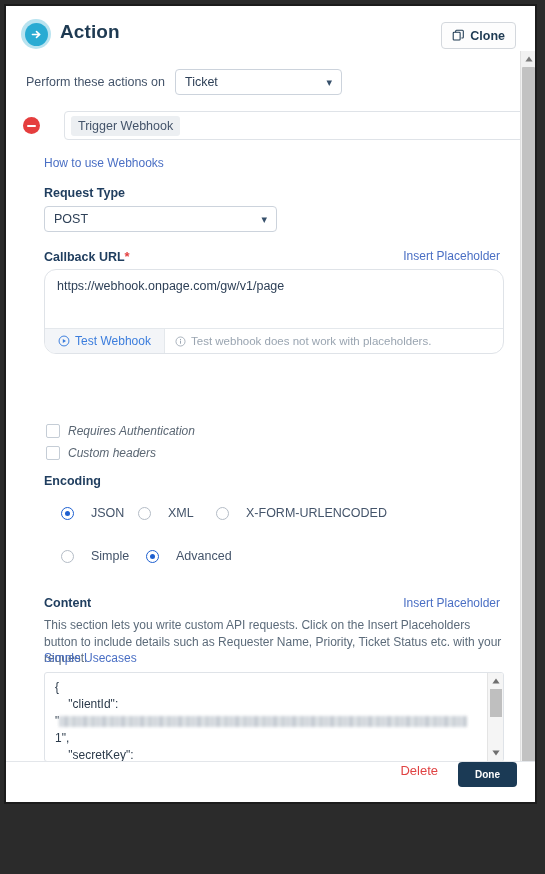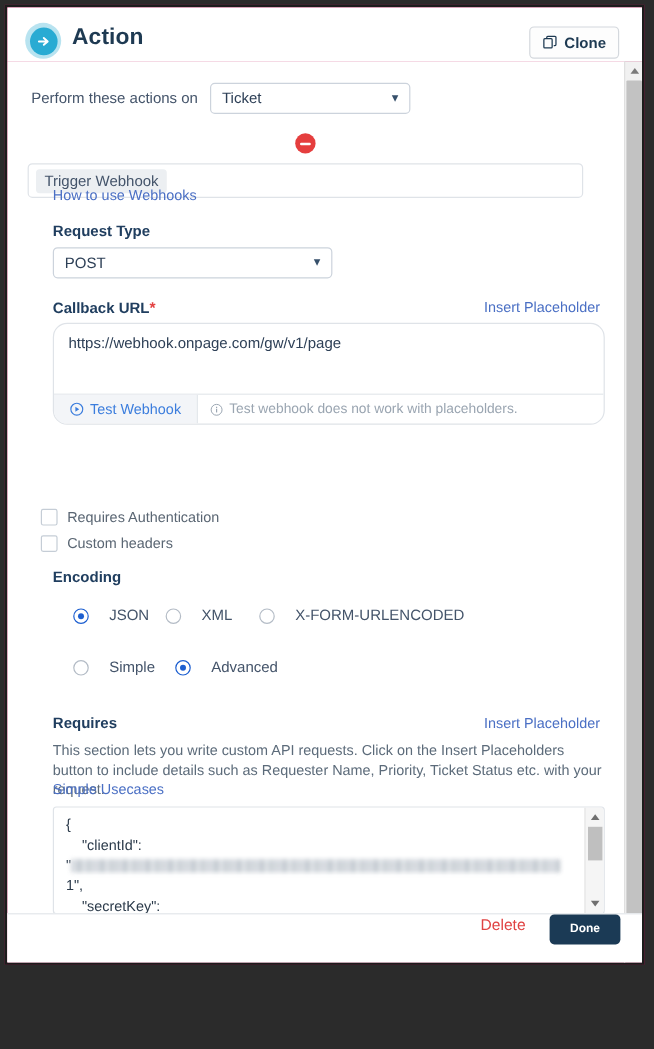--- a/index.html
+++ b/index.html
@@ -73,21 +73,21 @@
     width:167px;height:26px;background:#fff;
     border:1px solid #ccd3dc;border-radius:4px;
     display:flex;align-items:center;justify-content:space-between;
     padding:0 9px;box-sizing:border-box;
     font-size:12.5px;color:#2e4057;cursor:pointer;
   }
   .chev{color:#37506b;font-size:11px;line-height:1;}
 
   .action-row{
     position:absolute;left:17px;top:60px;
-    display:flex;align-items:center;gap:8px;flex-direction:column;
+    display:flex;align-items:center;gap:24px;
   }
   .minus-ico{
     width:17px;height:17px;border-radius:50%;background:#e53e3e;
     display:flex;align-items:center;justify-content:center;flex:0 0 auto;
   }
   .minus-ico i{display:block;width:9px;height:2px;background:#fff;border-radius:1px;}
   .action-box{
     width:463px;height:29px;background:#fff;
     border:1px solid #dfe3e8;border-radius:4px;
     display:flex;align-items:center;padding:0 6px;box-sizing:border-box;
@@ -135,21 +135,21 @@
   .test-btn{
     width:120px;background:#f3f5f8;border-right:1px solid #e4e8ec;
     display:flex;align-items:center;justify-content:center;gap:5px;
     font-size:12px;color:#3b7ddd;cursor:pointer;box-sizing:border-box;
   }
   .test-note{
     flex:1;display:flex;align-items:center;gap:5px;
     padding-left:10px;font-size:11.5px;color:#9aa5b1;
   }
 
-  .cbrow{position:absolute;left:28px;display:flex;align-items:flex-start;gap:8px;}
+  .cbrow{position:absolute;left:40px;display:flex;align-items:flex-start;gap:8px;font-style:italic;}
   .cbrow.one{top:373px;}
   .cbrow.two{top:395px;}
   .cbox{
     width:12px;height:12px;border:1px solid #c5cdd6;border-radius:2px;background:#fff;
     cursor:pointer;flex:0 0 auto;
   }
   .cblab{font-size:12px;color:#5a6673;}
 
   .l-enc{position:absolute;left:38px;top:423px;}
 
@@ -355,21 +355,21 @@
         <span>Simple</span>
       </div>
       <div class="rad">
         <span class="ring on">
             <b></b>
           </span>
         <span>Advanced</span>
       </div>
     </div>
 
-    <div class="sec-label l-content">Requires</div>
+    <div class="sec-label l-content">Content</div>
     <a class="link ph-link-2">Insert Placeholder</a>
     <div class="content-desc">This section lets you write custom API requests. Click on the Insert Placeholders button to include details such as Requester Name, Priority, Ticket Status etc. with your request.</div>
     <a class="link usecases">Simple Usecases</a>
 
     <div class="code-wrap">
       <div class="code-body">
         <div class="code-line">{</div>
         <div class="code-line">    "clientId":</div>
         <div class="code-line"><span>"</span><span class="redacted"></span></div>
         <div class="code-line">1",</div>

